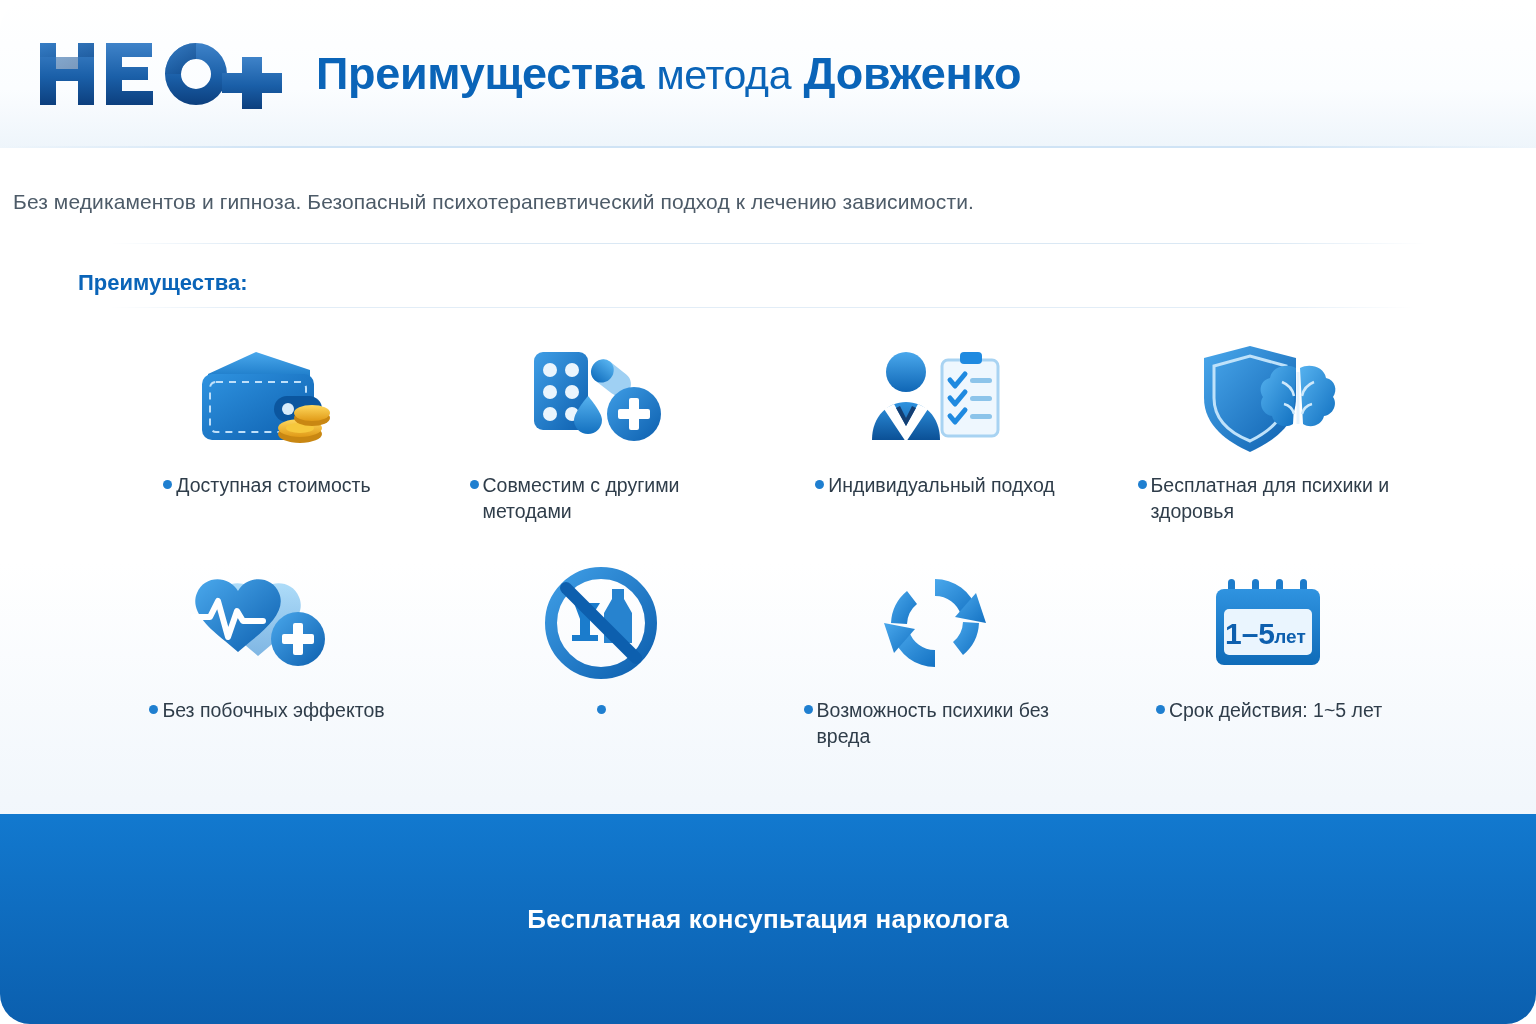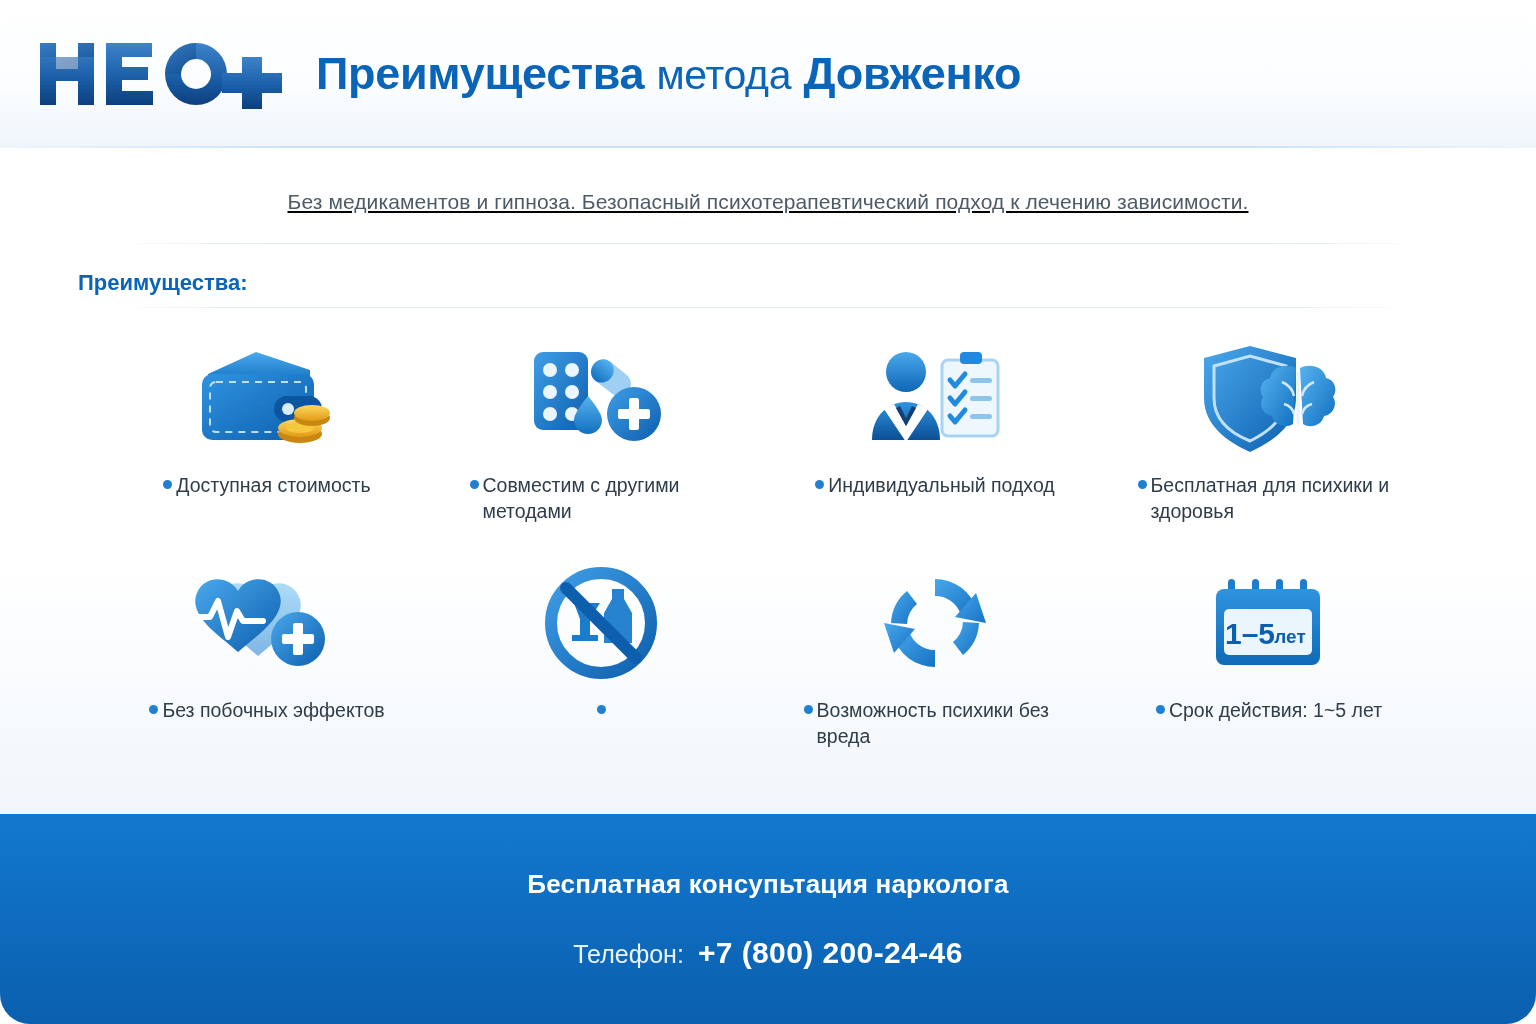--- a/index.html
+++ b/index.html
@@ -52,23 +52,22 @@
     color: #0a64b8;
     letter-spacing: -0.3px;
     white-space: nowrap;
   }
   .title .b { font-weight: bold; }
   .title .n { font-weight: normal; font-size: 41px; }
 
   
   .subtitle-wrap {
     position: relative;
-    padding: 42px 0 30px 0;
-    text-align: center;
-    text-decoration: underline;
+    padding: 42px 0 30px 13px;
+    text-align: left;
   }
   .subtitle {
     font-size: 21px;
     color: #4d5b68;
     letter-spacing: 0.1px;
   }
   .subtitle-wrap::after {
     content: "";
     position: absolute;
     left: 110px; right: 110px; bottom: 0;
@@ -459,19 +458,15 @@
       <div class="cell-label">
         <span class="bullet"></span>
         <span class="cell-text">Срок действия: 1~5 лет</span>
       </div>
     </div>
 
   </div>
 
   <div class="footer">
     <div class="footer-title">Бесплатная консупьтация нарколога</div>
-    <div class="footer-phone-row">
-      <span class="footer-phone-label">Телефон:</span>
-      <span class="footer-phone">+7 (800) 200-24-46</span>
-    </div>
   </div>
 
 </div>
 
 </body></html>

